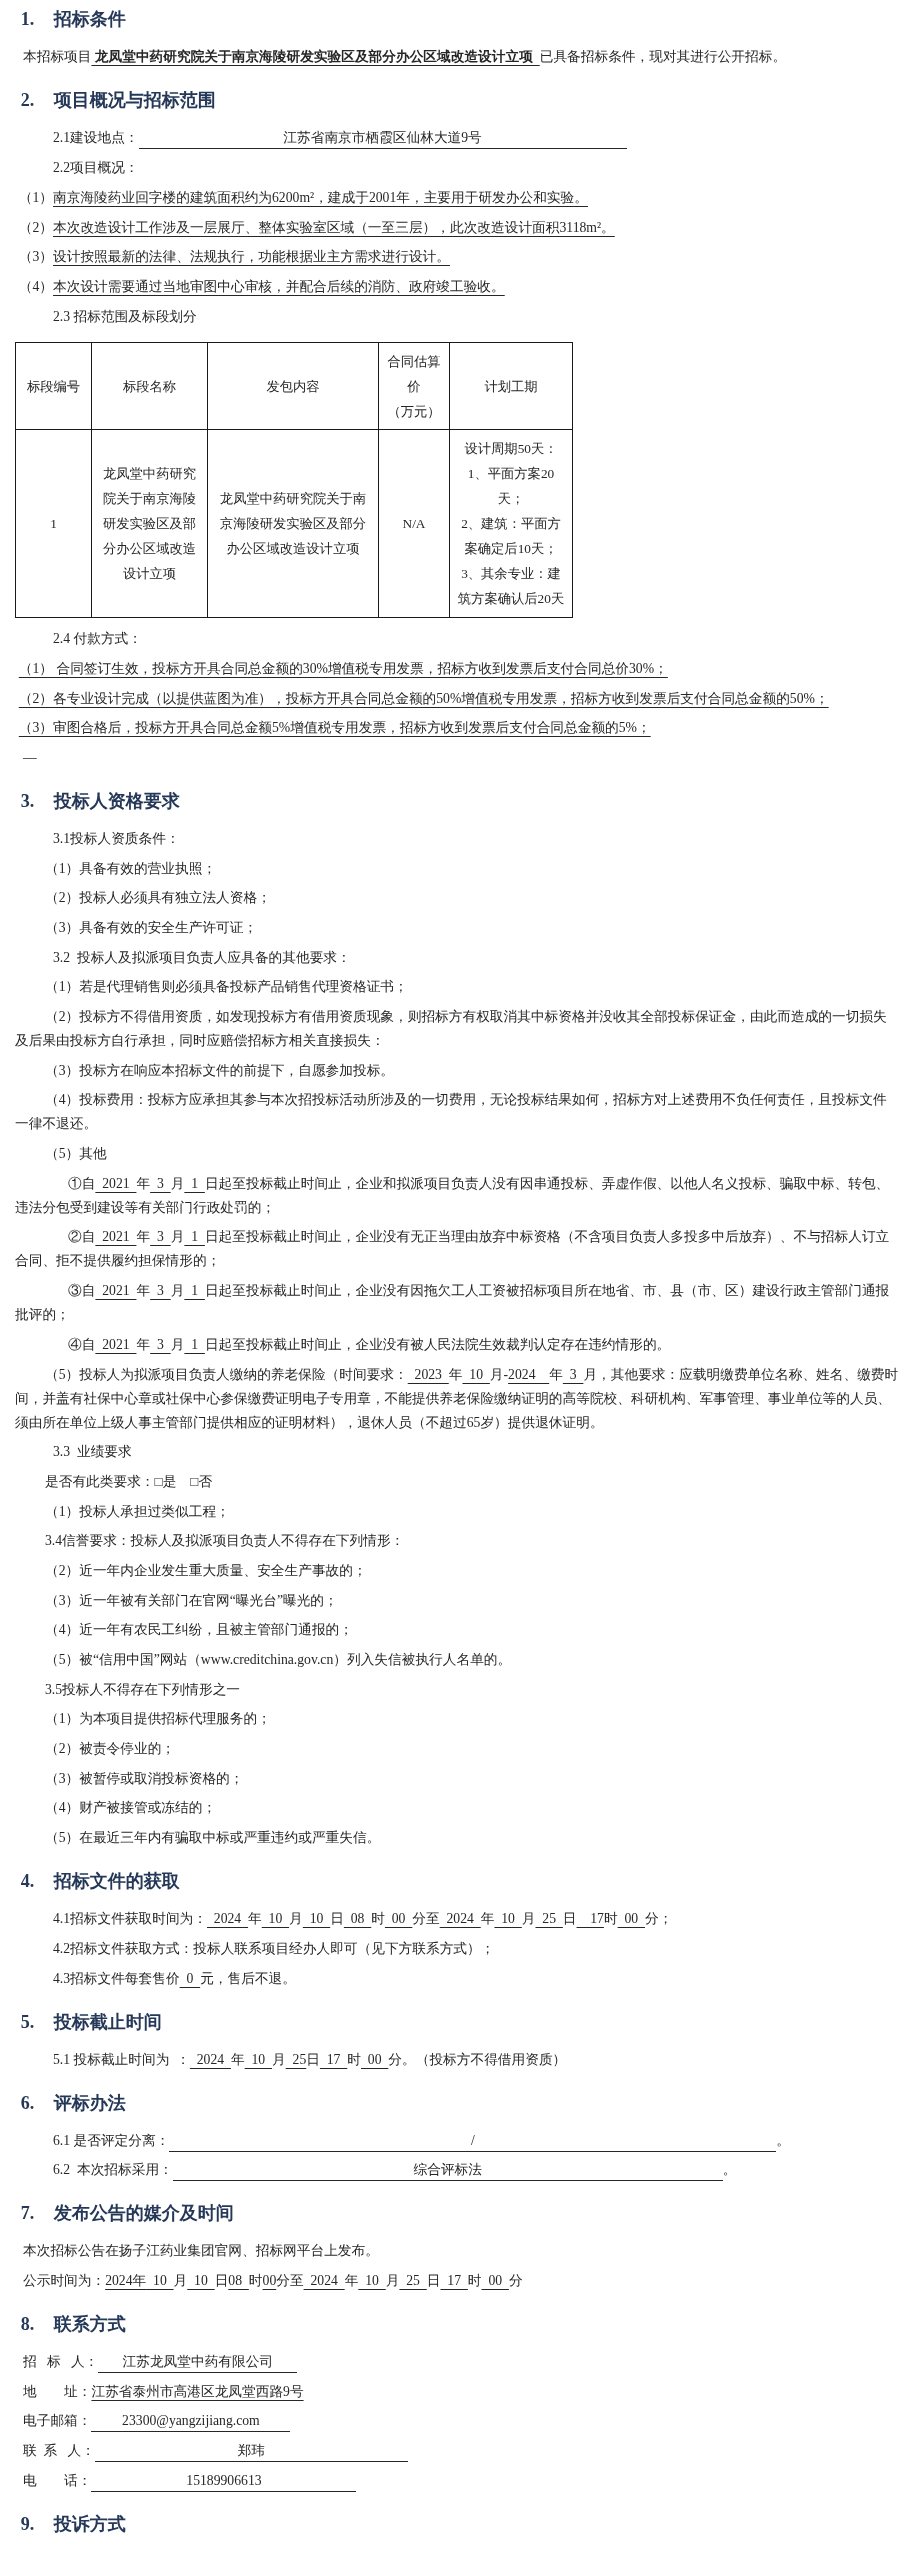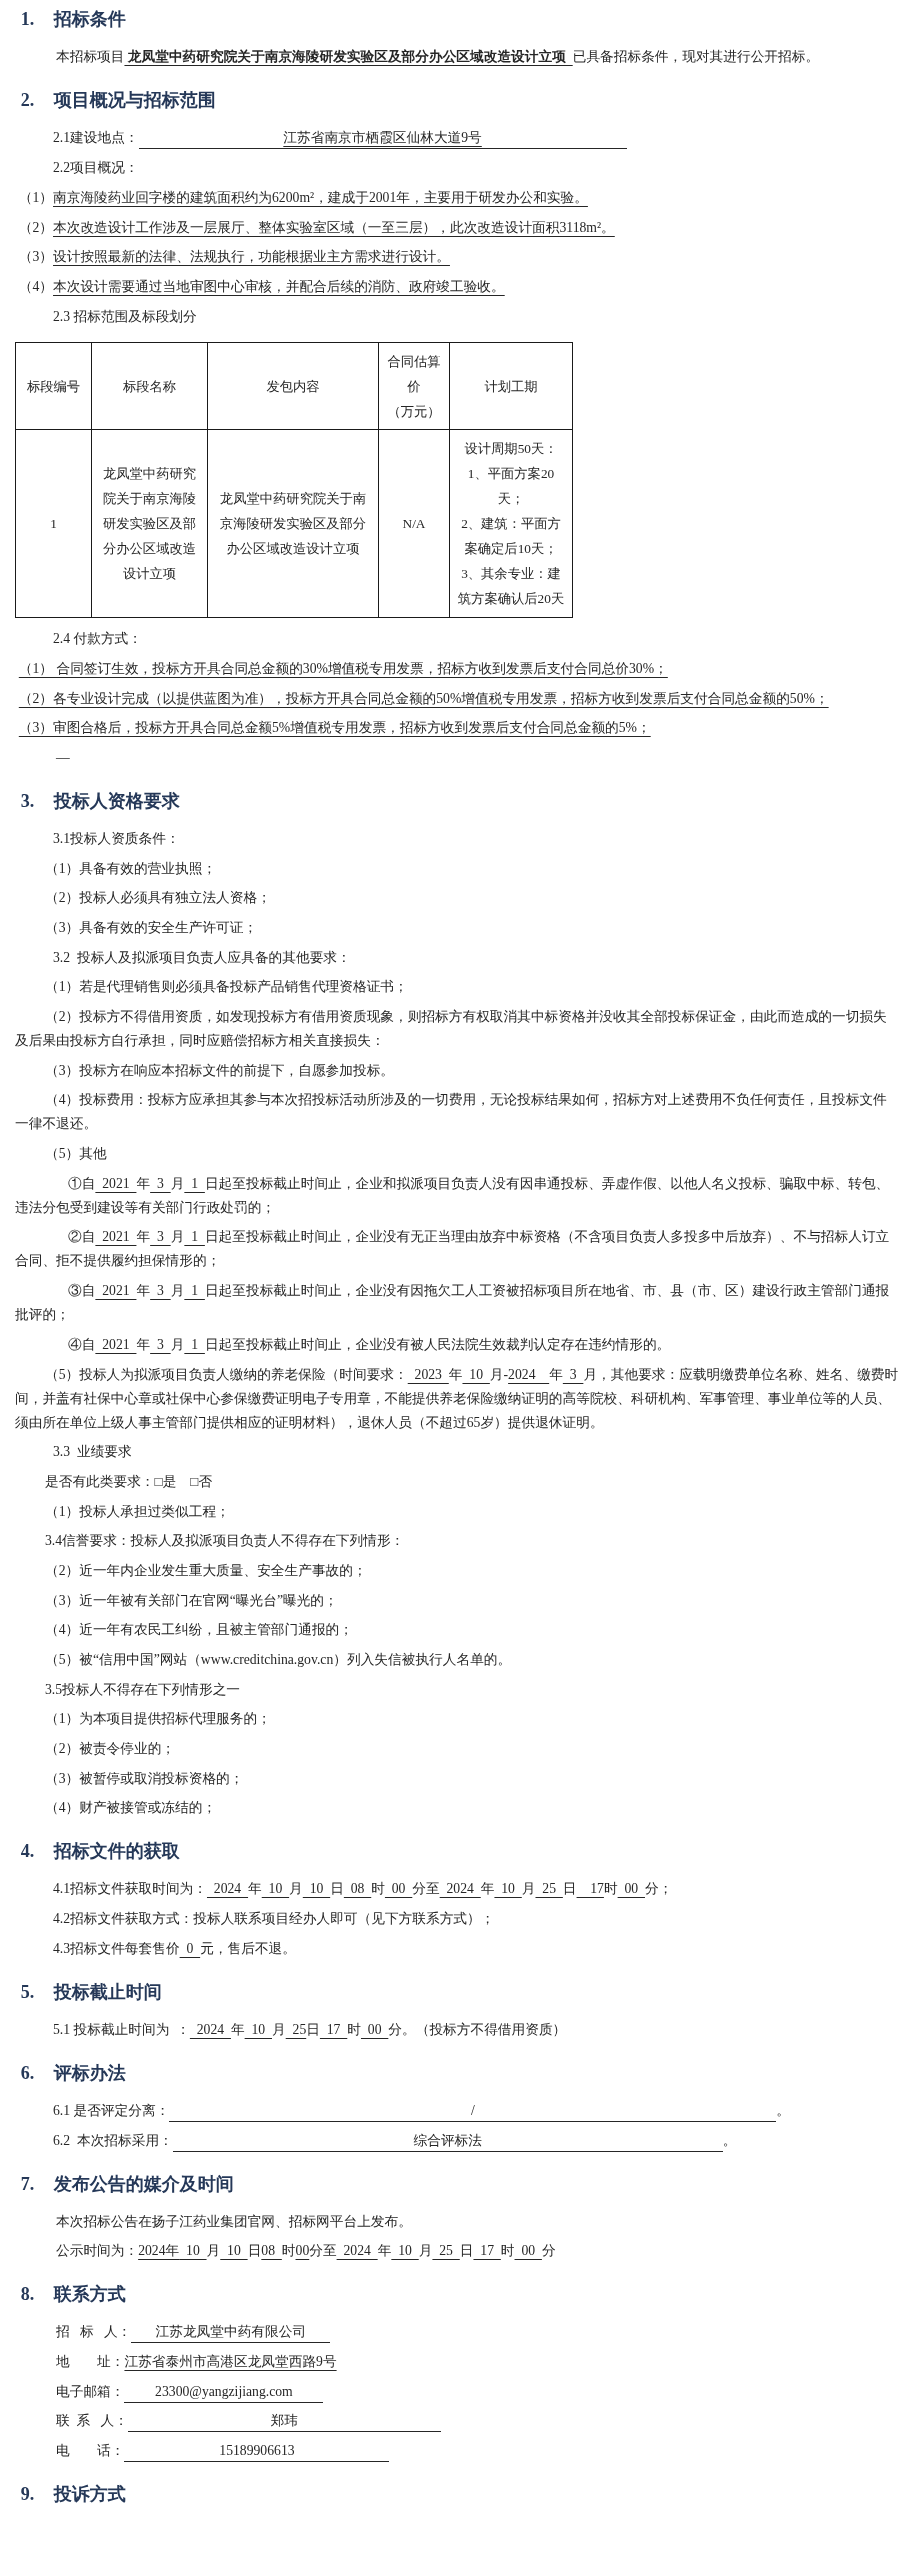--- a/index.html
+++ b/index.html
@@ -14,21 +14,21 @@
   .h1{
     color:#253858;
     font-weight:bold;
     font-size:18px;
     line-height:21px;
     margin:21px 0 15px 5.7px;
     word-break:keep-all;
   }
   .h1 .num{display:inline-block;min-width:33px;}
   .h1:first-child{margin-top:3.8px;}
-  .p1{margin-left:41px;}
+  .p1{margin-left:8px;}
   .sub{margin-left:38px;}
   .it0{margin-left:0;text-indent:3.8px;}
   .it1{margin-left:0;text-indent:30px;}
   .circ{margin-left:0;text-indent:53px;}
   .u{text-decoration:underline;text-underline-offset:3.8px;text-decoration-thickness:0.9px;}
   .b{font-weight:bold;}
   .blank{
     display:inline-block;
     text-align:center;
     text-indent:0;
@@ -62,21 +62,21 @@
 </style>
 </head>
 <body>
 
 <div class="doc">
 
   <div id="part1">
       <div class="ln h1"><span class="num">1.</span><span>招标条件</span></div>
       <p class="ln p1"><span>本招标项目</span><span class="u b">&nbsp;龙凤堂中药研究院关于南京海陵研发实验区及部分办公区域改造设计立项&nbsp;&nbsp;</span><span>已具备招标条件，现对其进行公开招标。</span></p>
       <div class="ln h1"><span class="num">2.</span><span>项目概况与招标范围</span></div>
-      <p class="ln sub"><span>2.1建设地点：</span><span class="u blank" style="min-width: 488px; text-decoration: underline;">江苏省南京市栖霞区仙林大道9号</span></p>
+      <p class="ln sub"><span>2.1建设地点：</span><span class="u blank" style="min-width: 488px;">江苏省南京市栖霞区仙林大道9号</span></p>
       <p class="ln sub"><span>2.2项目概况：</span></p>
       <p class="ln it0"><span>（1）</span><span class="u">南京海陵药业回字楼的建筑面积约为6200m²，建成于2001年，主要用于研发办公和实验。</span></p>
       <p class="ln it0"><span>（2）</span><span class="u">本次改造设计工作涉及一层展厅、整体实验室区域（一至三层），此次改造设计面积3118m²。</span></p>
       <p class="ln it0"><span>（3）</span><span class="u">设计按照最新的法律、法规执行，功能根据业主方需求进行设计。</span></p>
       <p class="ln it0"><span>（4）</span><span class="u">本次设计需要通过当地审图中心审核，并配合后续的消防、政府竣工验收。</span></p>
       <p class="ln sub"><span>2.3 招标范围及标段划分</span></p>
     </div>
 
   <table class="tb">
     <colgroup>
@@ -138,20 +138,21 @@
       <p class="ln it1"><span>3.4信誉要求：投标人及拟派项目负责人不得存在下列情形：</span></p>
       <p class="ln it1"><span>（2）近一年内企业发生重大质量、安全生产事故的；</span></p>
       <p class="ln it1"><span>（3）近一年被有关部门在官网“曝光台”曝光的；</span></p>
       <p class="ln it1"><span>（4）近一年有农民工纠纷，且被主管部门通报的；</span></p>
       <p class="ln it1"><span>（5）被“信用中国”网站（www.creditchina.gov.cn）列入失信被执行人名单的。</span></p>
       <p class="ln it1"><span>3.5投标人不得存在下列情形之一</span></p>
       <p class="ln it1"><span>（1）为本项目提供招标代理服务的；</span></p>
       <p class="ln it1"><span>（2）被责令停业的；</span></p>
       <p class="ln it1"><span>（3）被暂停或取消投标资格的；</span></p>
       <p class="ln it1"><span>（4）财产被接管或冻结的；</span></p>
+      <p class="ln it1"><span>（5）在最近三年内有骗取中标或严重违约或严重失信。</span></p>
       <div class="ln h1"><span class="num">4.</span><span>招标文件的获取</span></div>
       <p class="ln sub"><span>4.1招标文件获取时间为：</span><span class="u">&nbsp;&nbsp;2024&nbsp;&nbsp;</span><span>年</span><span class="u">&nbsp;&nbsp;10&nbsp;&nbsp;</span><span>月</span><span class="u">&nbsp;&nbsp;10&nbsp;&nbsp;</span><span>日</span><span class="u">&nbsp;&nbsp;08&nbsp;&nbsp;</span><span>时</span><span class="u">&nbsp;&nbsp;00&nbsp;&nbsp;</span><span>分至</span><span class="u">&nbsp;&nbsp;2024&nbsp;&nbsp;</span><span>年</span><span class="u">&nbsp;&nbsp;10&nbsp;&nbsp;</span><span>月</span><span class="u">&nbsp;&nbsp;25&nbsp;&nbsp;</span><span>日</span><span class="u">&nbsp;&nbsp;&nbsp;&nbsp;17</span><span>时</span><span class="u">&nbsp;&nbsp;00&nbsp;&nbsp;</span><span>分；</span></p>
       <p class="ln sub"><span>4.2招标文件获取方式：投标人联系项目经办人即可（见下方联系方式）；</span></p>
       <p class="ln sub"><span>4.3招标文件每套售价</span><span class="u">&nbsp;&nbsp;0&nbsp;&nbsp;</span><span>元，售后不退。</span></p>
       <div class="ln h1"><span class="num">5.</span><span>投标截止时间</span></div>
       <p class="ln sub"><span>5.1 投标截止时间为&nbsp;&nbsp;：</span><span class="u">&nbsp;&nbsp;2024&nbsp;&nbsp;</span><span>年</span><span class="u">&nbsp;&nbsp;10&nbsp;&nbsp;</span><span>月</span><span class="u">&nbsp;&nbsp;25</span><span>日</span><span class="u">&nbsp;&nbsp;17&nbsp;&nbsp;</span><span>时</span><span class="u">&nbsp;&nbsp;00&nbsp;&nbsp;</span><span>分。（投标方不得借用资质）</span></p>
       <div class="ln h1"><span class="num">6.</span><span>评标办法</span></div>
       <p class="ln sub"><span>6.1 是否评定分离：</span><span class="u blank" style="min-width: 607px;">/</span><span>。</span></p>
       <p class="ln sub"><span>6.2&nbsp;&nbsp;本次招标采用：</span><span class="u blank" style="min-width: 550px;">综合评标法</span><span>。</span></p>
       <div class="ln h1"><span class="num">7.</span><span>发布公告的媒介及时间</span></div>

